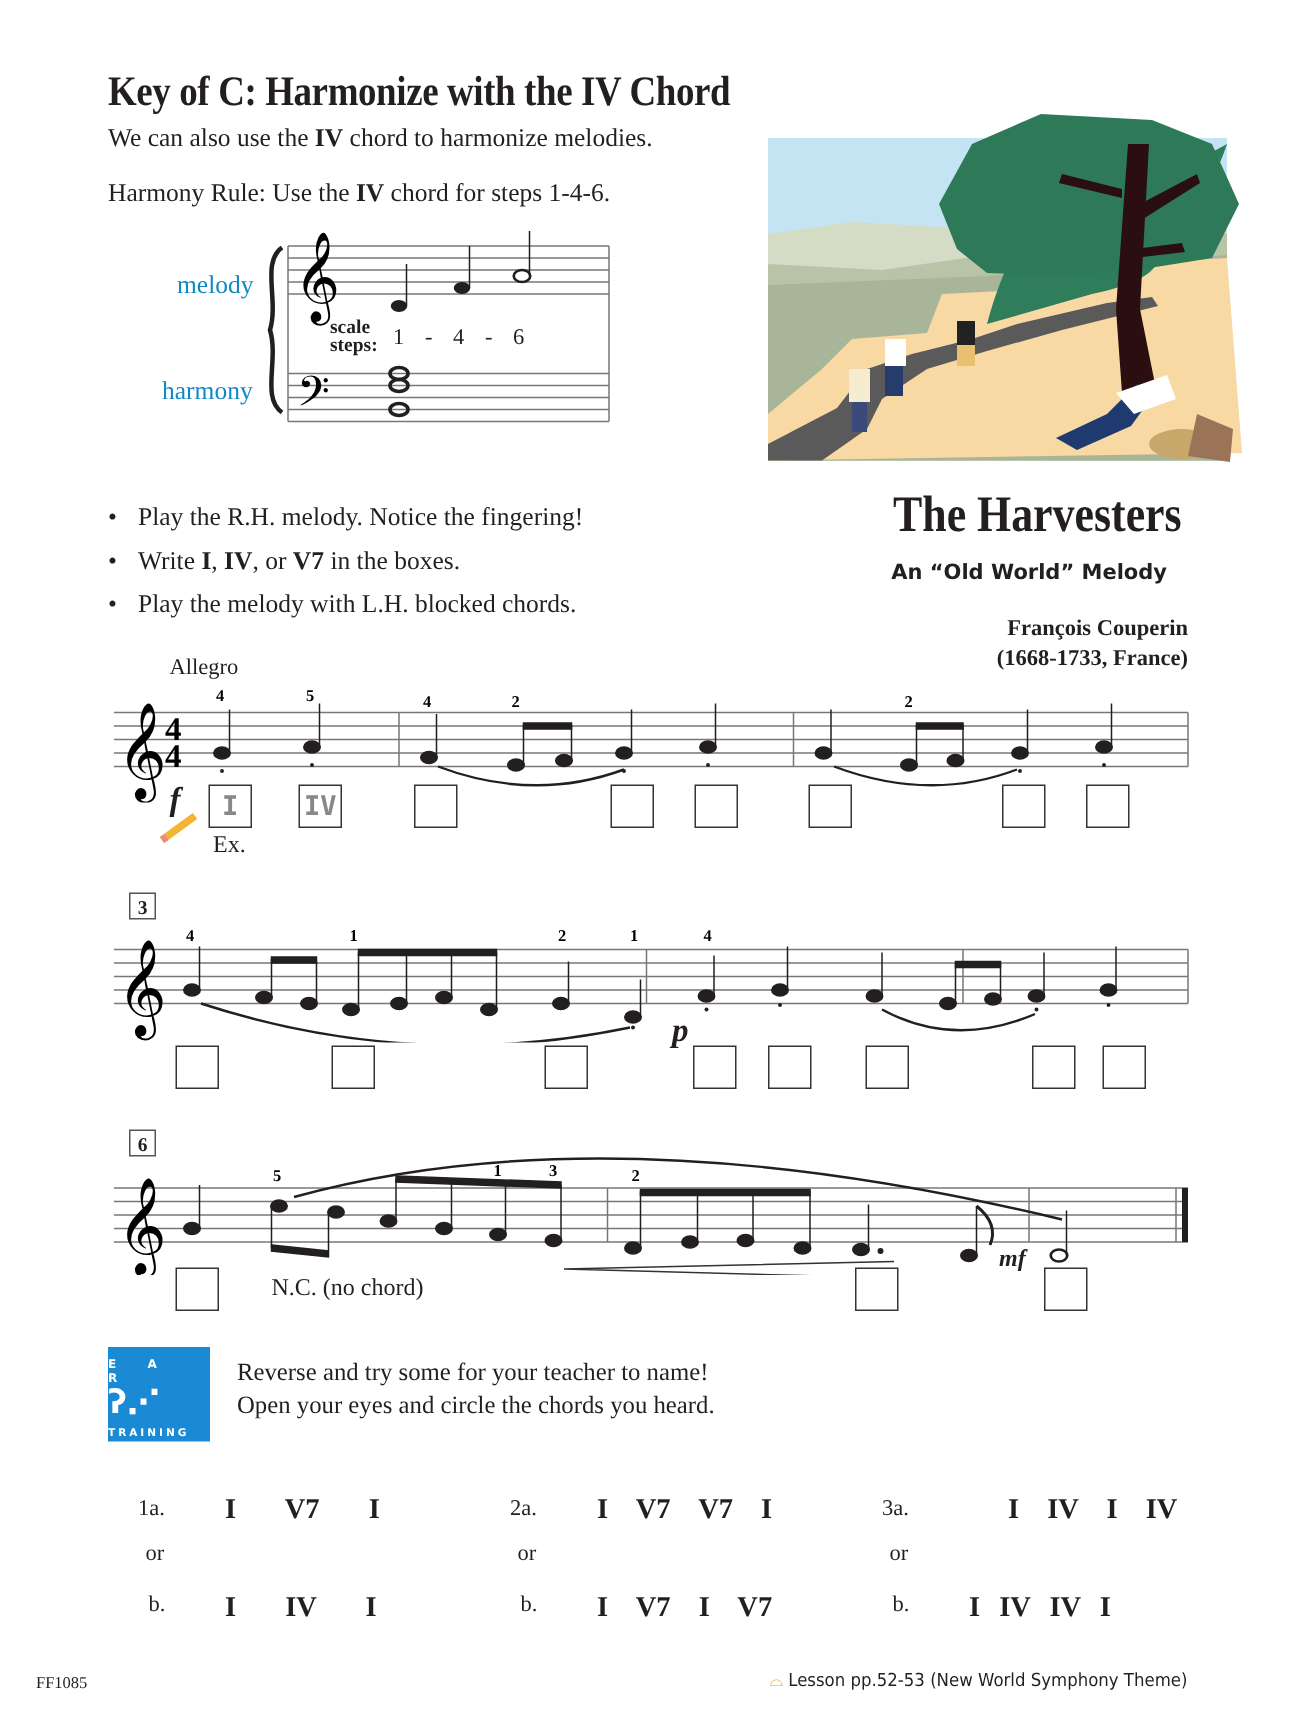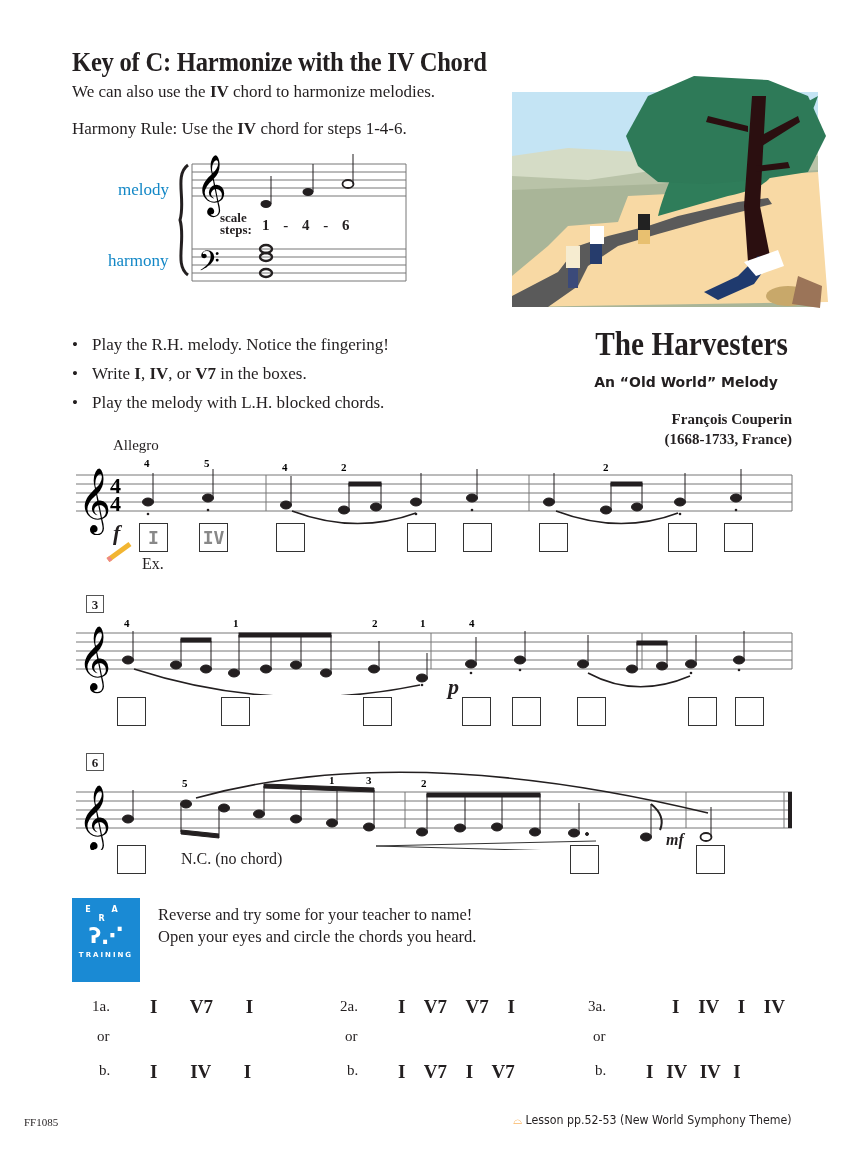--- a/index.html
+++ b/index.html
@@ -71,21 +71,21 @@
     <line x1="183" y1="44" x2="183" y2="14" stroke="#231f20"></line>
 
   <ellipse cx="96" cy="109" rx="6" ry="4" fill="none" stroke="#231f20" stroke-width="2.4"></ellipse>
   <ellipse cx="96" cy="117" rx="6" ry="4" fill="none" stroke="#231f20" stroke-width="2.4"></ellipse>
   <ellipse cx="96" cy="133" rx="6" ry="4" fill="none" stroke="#231f20" stroke-width="2.4"></ellipse>
 </svg>
 <div class="abs" style="left:220px;top:212px;font-size:13px;font-weight:bold;line-height:12px">
   <div>scale</div>
   <div>steps:</div>
 </div>
-<div class="abs" style="left:262px;top:217px;font-size:15px;font-weight:bold">
+<div class="abs" style="left:262px;top:217px;font-size:15px;font-weight:normal">
   <span>1</span>
   <span style="margin-left:10px">-</span>
   <span style="margin-left:10px">4</span>
   <span style="margin-left:10px">-</span>
   <span style="margin-left:10px">6</span>
 </div>
 
 <svg class="abs" style="left:508px;top:76px" width="320" height="236" viewBox="0 0 320 236">
   <rect x="4" y="16" width="306" height="215" fill="#c4e4f4"></rect>
   <path d="M4 80 L60 72 L130 76 L200 62 L240 66 L280 58 L310 60 L310 231 L4 231 Z" fill="#d5dcc6"></path>
@@ -334,21 +334,21 @@
     <text x="290" y="24">3</text>
     <text x="345" y="27">2</text>
   </g>
 </svg>
 <div class="abs" style="left:666px;top:831px;font-size:16px;font-style:italic;font-weight:bold">mf</div>
 <div class="box" style="left:117px;top:845px"></div>
 <div class="abs small" style="left:181px;top:850px">N.C. (no chord)</div>
 <div class="box" style="left:570px;top:845px"></div>
 <div class="box" style="left:696px;top:845px"></div>
 
-<div class="abs" style="left:72px;top:898px;width:68px;height:84px;background:#1a8ad4;color:#fff;font-family:'DejaVu Sans',sans-serif;font-weight:bold;text-align:center">
+<div class="abs" style="left:72px;top:898px;width:68px;height:63px;background:#1a8ad4;color:#fff;font-family:'DejaVu Sans',sans-serif;font-weight:bold;text-align:left">
   <div style="font-size:8px;letter-spacing:9px;padding-top:7px">E A R</div>
   <div style="font-size:22px;line-height:26px">ʔ⋰</div>
   <div style="font-size:7px;letter-spacing:2px;padding-top:2px">TRAINING</div>
 </div>
 <div class="abs ear-text">
   <div>Reverse and try some for your teacher to name!</div>
   <div>Open your eyes and circle the chords you heard.</div>
 </div>
 
 <div class="ex-row" style="left:92px;top:998px">1a.</div>

